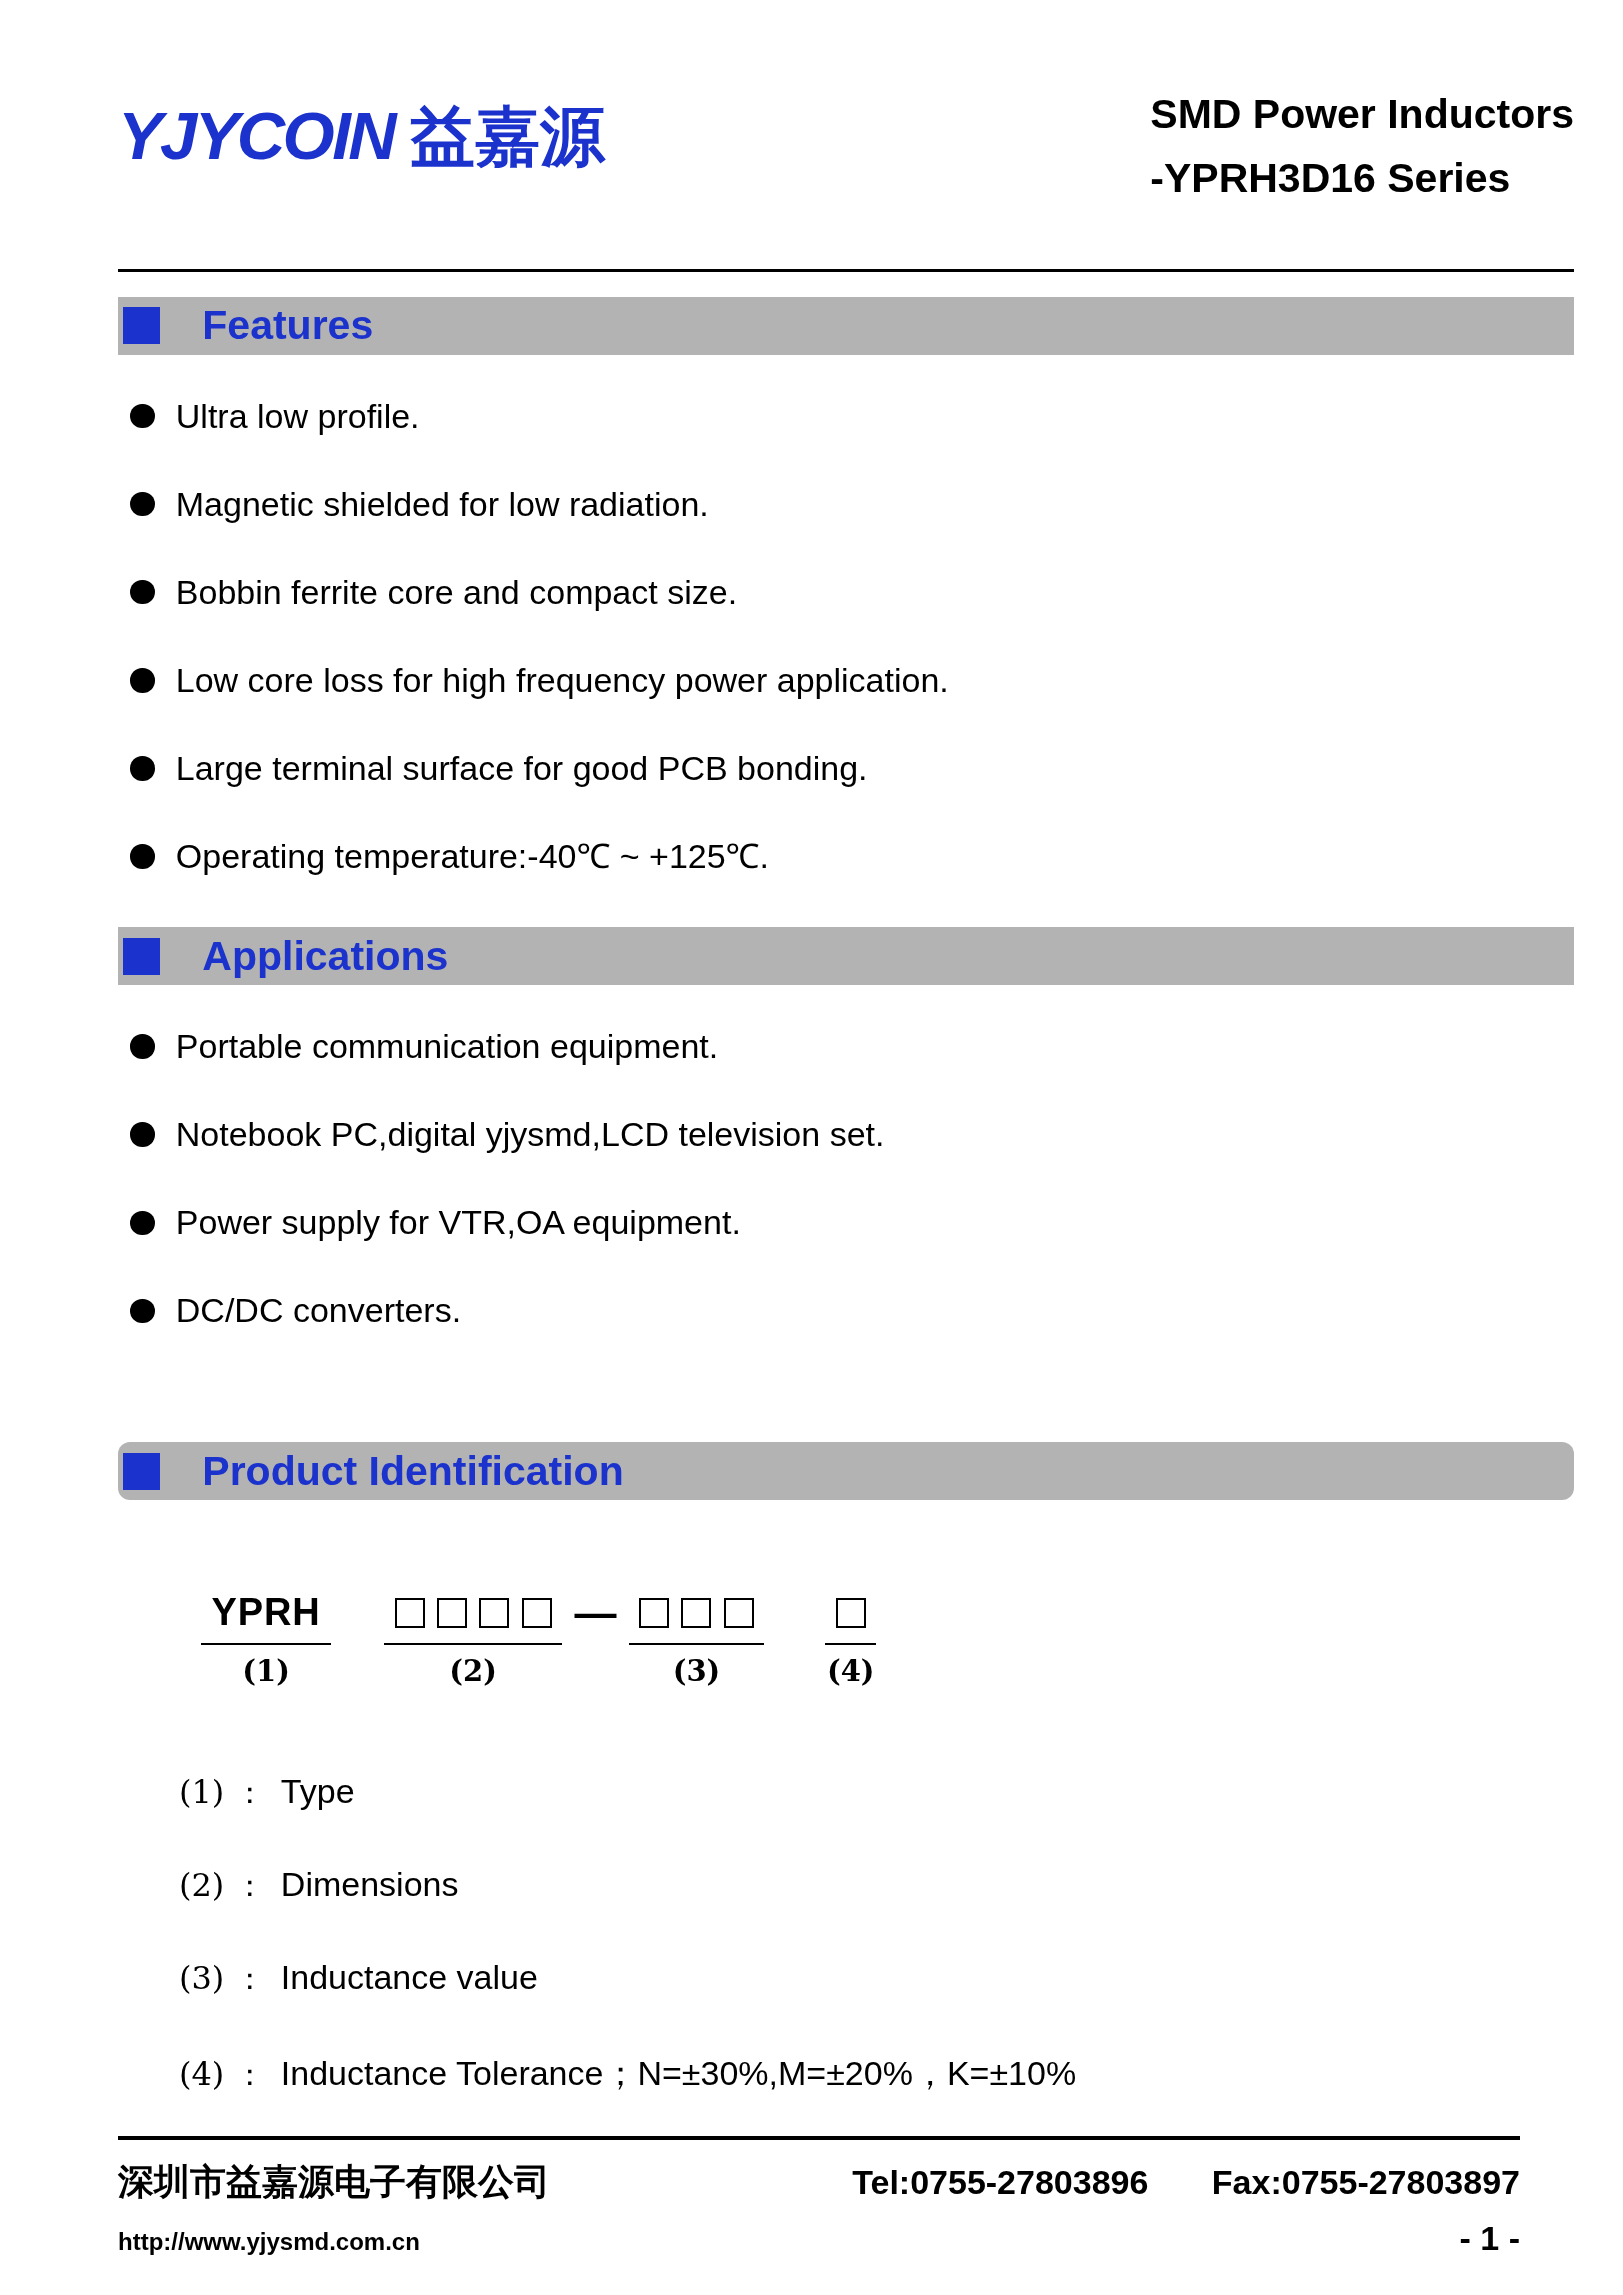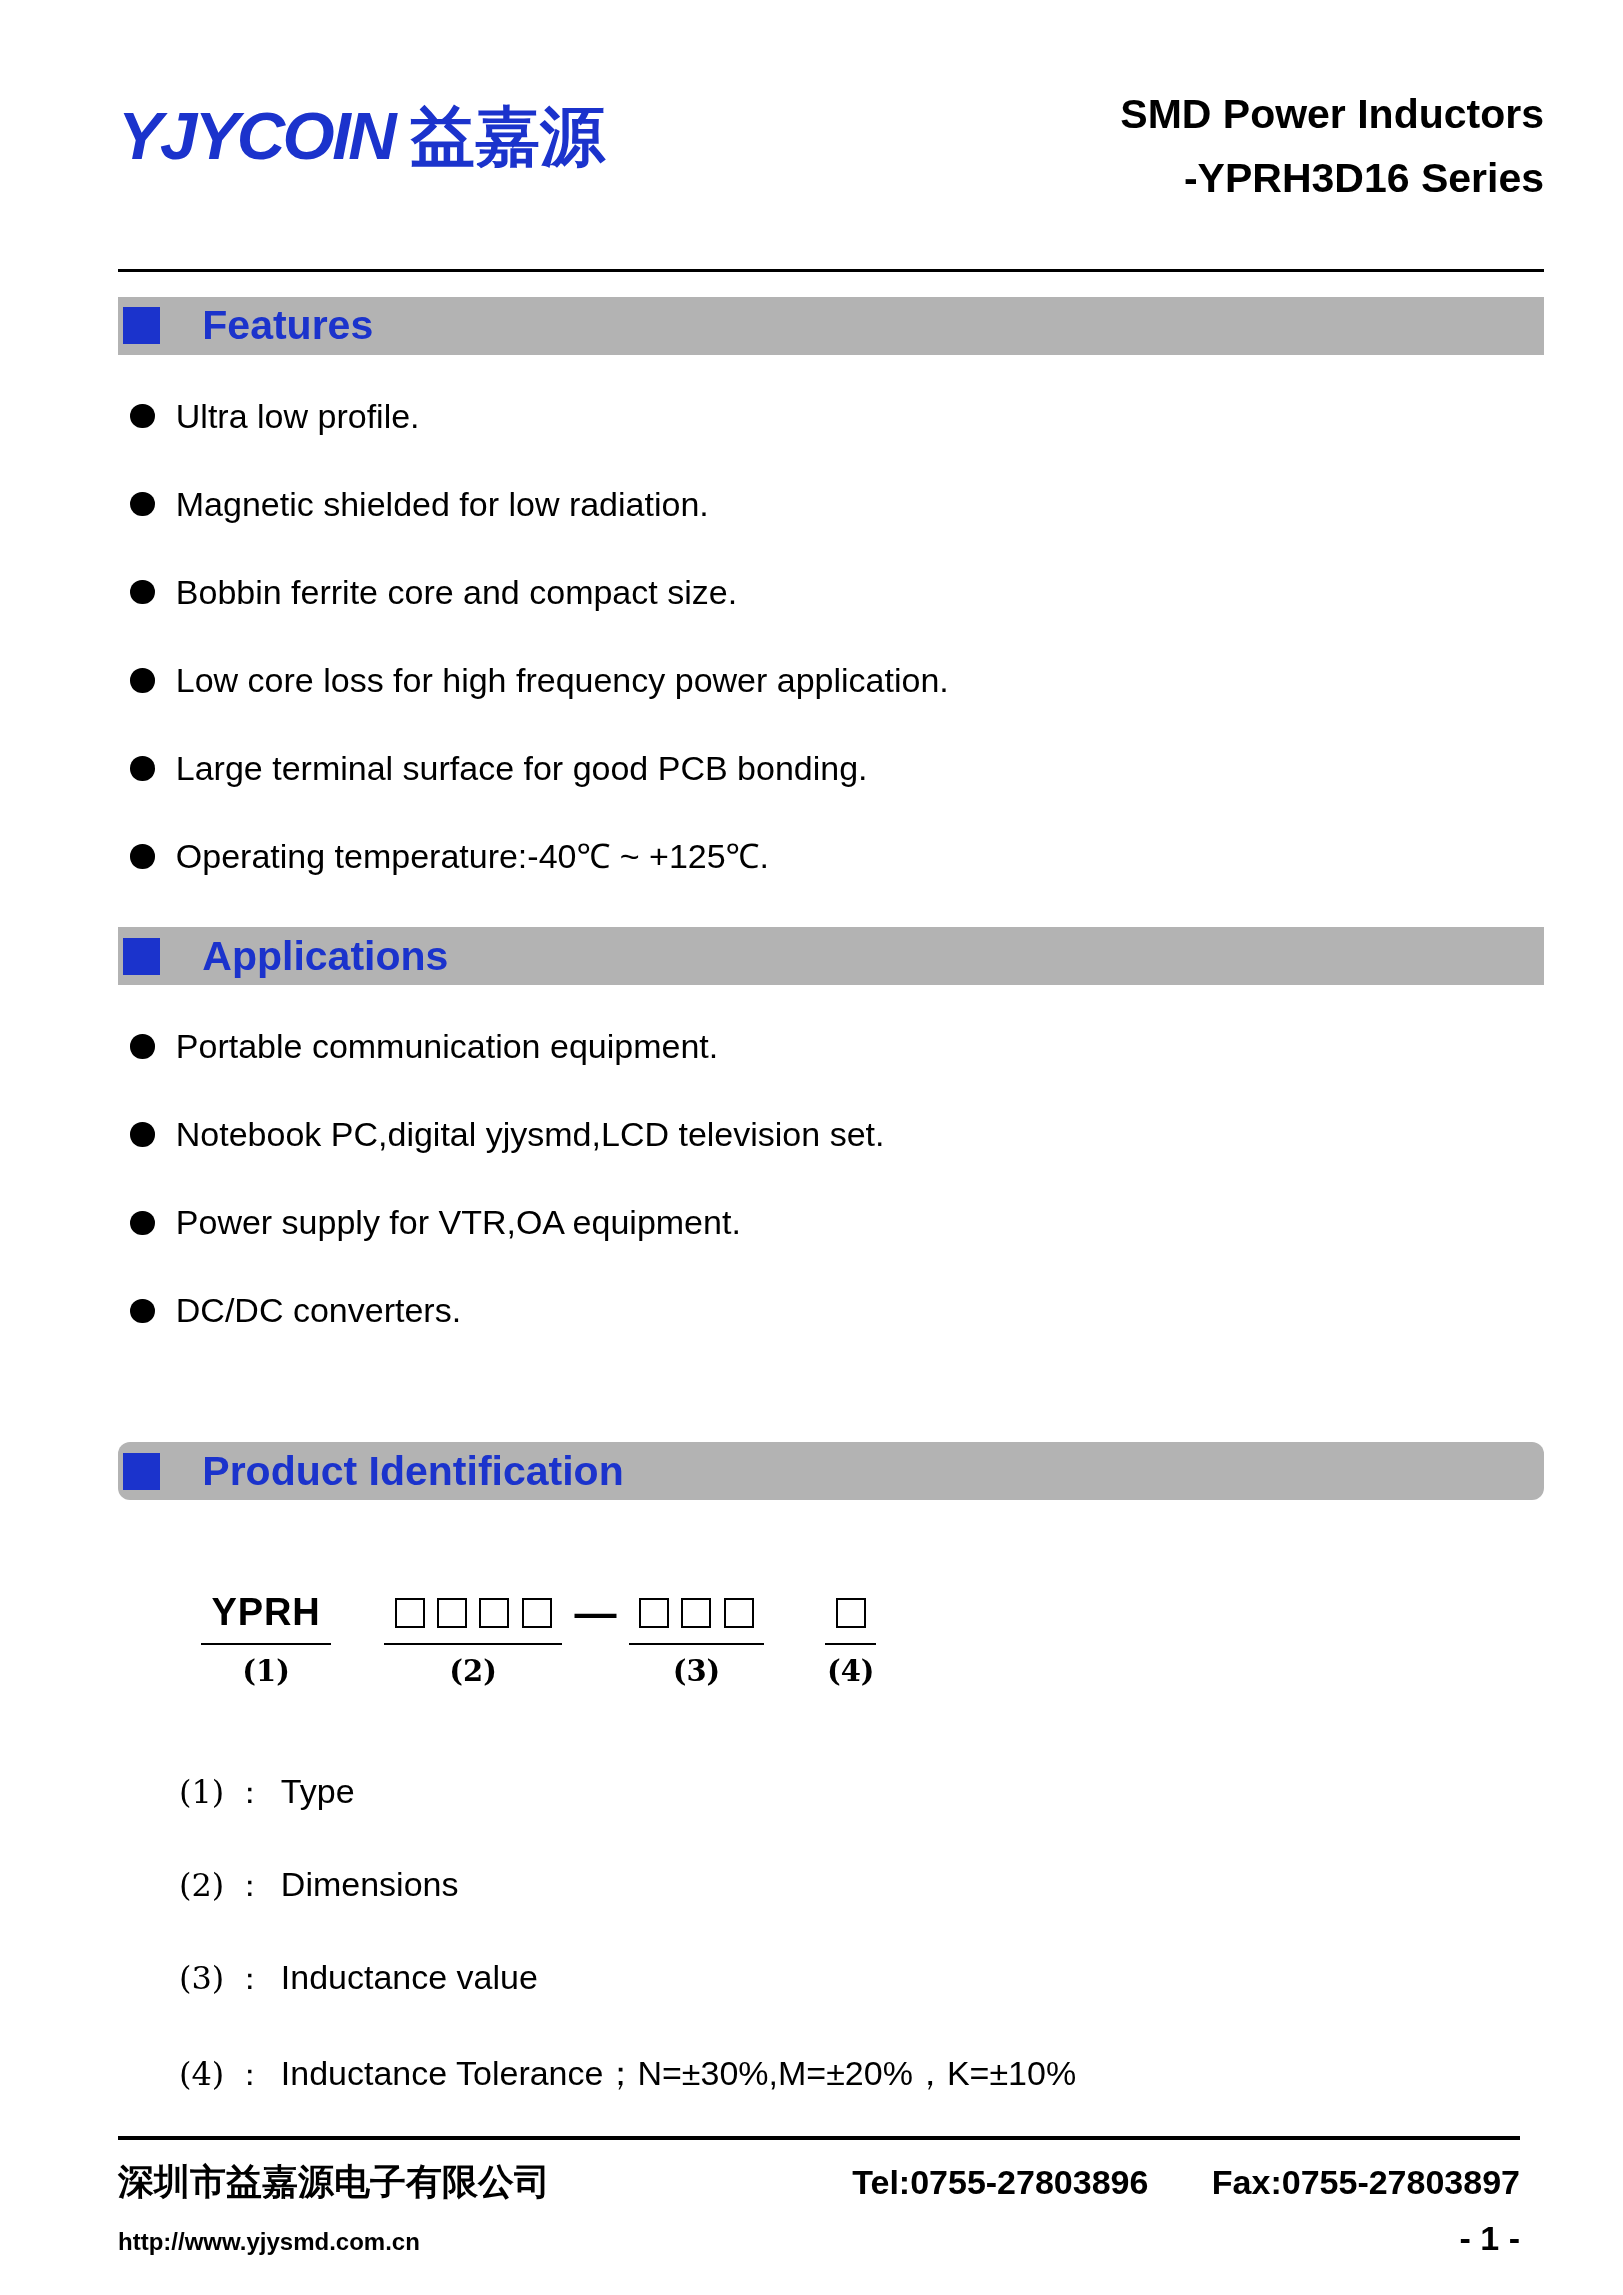--- a/index.html
+++ b/index.html
@@ -1,30 +1,30 @@
 <!DOCTYPE html>
 <html style="font-size:14px"><head>
 <meta charset="utf-8">
 <style>
   html, body { margin: 0; padding: 0; background: #ffffff; }
   body { width: 1623px; font-family: "Liberation Sans", sans-serif; color: #000; }
   .page { position: relative; width: 1623px; height: 2295px; background: #fff; overflow: hidden; }
-  .content { padding: 83px 79px 0 118px; }
+  .content { padding: 83px 49px 0 118px; }
 
   
   .hdr { display: flex; justify-content: space-between; align-items: flex-start; min-height: 153px; }
   .logo { display: flex; align-items: baseline; margin-top: 19px; }
   .logo-en {
     font-family: "Liberation Sans", sans-serif;
     font-weight: bold; font-style: italic;
     font-size: 67px; letter-spacing: -2.6px;
     color: #1b33cc; line-height: 1;
   }
   .logo-cn { font-size: 65px; font-weight: bold; color: #1b33cc; margin-left: 16px; line-height: 1; }
-  .doc-title { text-align: right; font-weight: bold; font-size: 41px; line-height: 1.55; }
+  .doc-title { font-weight: bold; font-size: 41px; line-height: 1.55; }
 
   .rule { border-top: 3.5px solid #000; margin-top: 33px; }
 
   
   .section-bar {
     margin-top: 24.5px; height: 58px; background: #b3b3b3;
     display: flex; align-items: center;
   }
   .sq { width: 37px; height: 37px; background: #1b33cc; margin-left: 5.3px; flex: 0 0 auto; }
   .section-title { color: #1b33cc; font-weight: bold; font-size: 41px; margin-left: 42px; }

